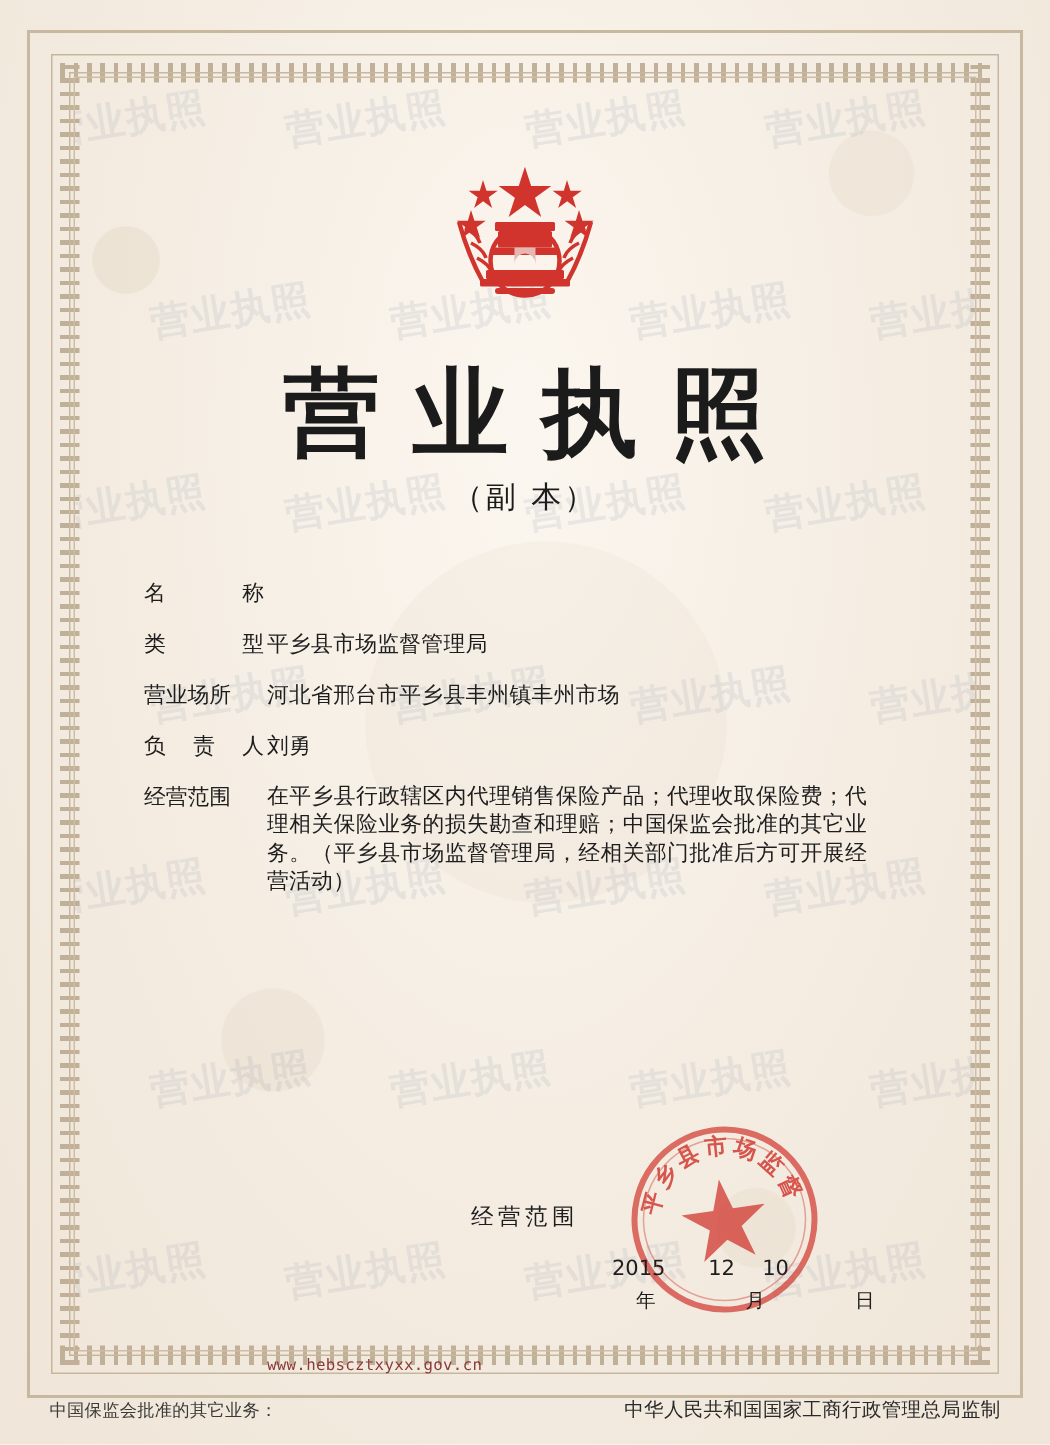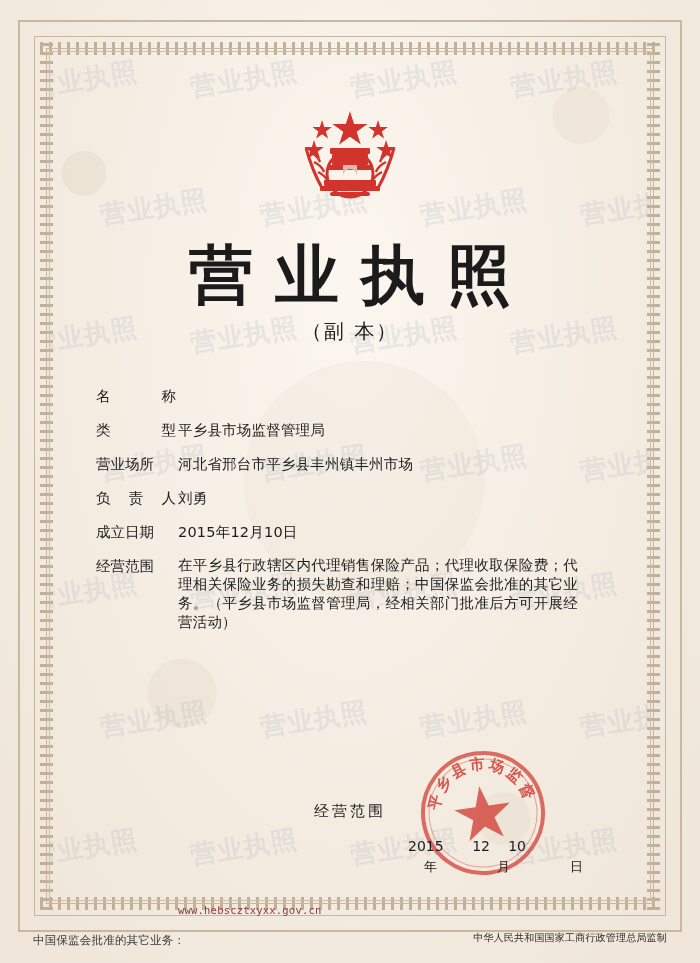--- a/index.html
+++ b/index.html
@@ -263,21 +263,21 @@
   .footer-left {
     position: absolute;
     left: 33px; top: 933px;
     font-size: 11.5px;
     color: #3a3a3a;
     letter-spacing: .2px;
   }
   .footer-right {
     position: absolute;
     right: 33px; top: 931px;
-    font-size: 10px;
+    font-size: 13px;
     color: #2a2a2a;
     letter-spacing: .2px;
   }
 </style>
 </head>
 <body>
 
 <div id="license">
 
   <div class="paper-noise"></div>
@@ -377,24 +377,20 @@
 
     <div class="field-row">
       <div class="field-label spread">
         <span>负</span>
         <span>责</span>
         <span>人</span>
       </div>
       <div class="field-value">刘勇</div>
     </div>
 
-    <div class="field-row">
-      <div class="field-label">成立日期</div>
-      <div class="field-value">2015年12月10日</div>
-    </div>
 
 
     <div class="field-row row-scope">
       <div class="field-label">经营范围</div>
       <div class="field-value multiline">在平乡县行政辖区内代理销售保险产品；代理收取保险费；代理相关保险业务的损失勘查和理赔；中国保监会批准的其它业务。（平乡县市场监督管理局，经相关部门批准后方可开展经营活动）</div>
     </div>
 
   </div>
 
   <div class="qr">

